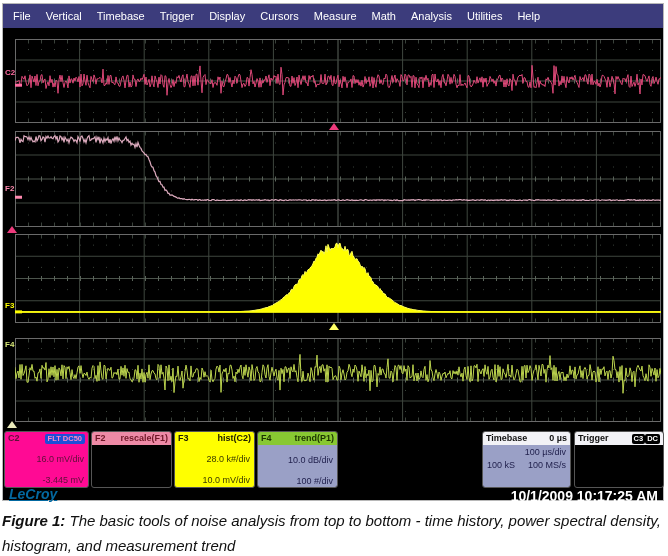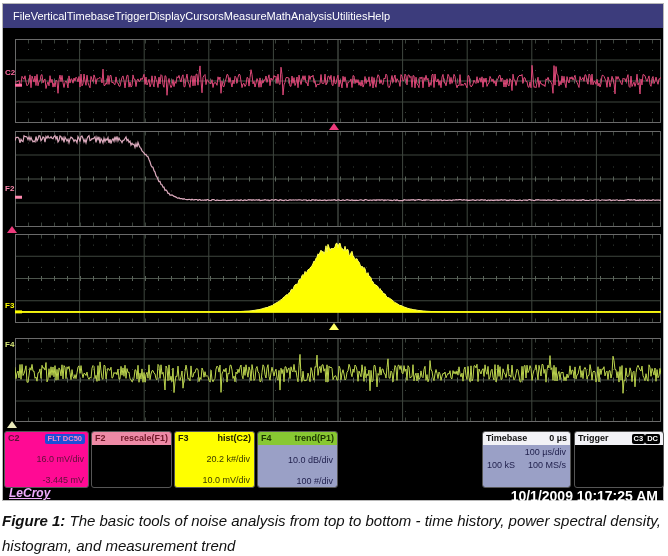--- a/index.html
+++ b/index.html
@@ -2,21 +2,21 @@
 <html><head>
 <meta charset="utf-8">
 <style>
   html,body{margin:0;padding:0;background:#fff;}
   .page{position:relative;width:668px;height:556px;background:#fff;
         font-family:"Liberation Sans",sans-serif;overflow:hidden;}
   .scope{position:absolute;left:2px;top:3px;width:662px;height:498px;
          background:#000;border:1px solid #b8b8b8;box-sizing:border-box;}
   
   .menubar{position:absolute;left:0;top:0;width:100%;height:24px;background:#3c3c7c;
-           display:flex;align-items:center;padding-left:10px;box-sizing:border-box;}
+           display:flex;align-items:center;gap:15px;padding-left:10px;box-sizing:border-box;}
   .menu-item{color:#fff;font-size:11px;cursor:default;white-space:nowrap;}
   
   .display{position:absolute;left:0;top:24px;width:100%;height:403px;}
   .panel{position:absolute;}
   .panel svg{display:block;}
   .trace-label{position:absolute;font-size:8px;font-weight:bold;line-height:8px;z-index:3;}
   .tri{position:absolute;width:0;height:0;border-left:5px solid transparent;
        border-right:5px solid transparent;z-index:3;}
   
   .desc,.info{position:absolute;top:427px;height:57px;border-radius:3px;overflow:hidden;
@@ -33,21 +33,21 @@
   .desc-f4 .d-head{background:#88c832;color:#1c3400;}
   .d-body{background:#9aa0c6;color:#22224e;height:44px;padding-top:1px;}
   .info .i-head{display:flex;justify-content:space-between;align-items:center;height:13px;
                 padding:0 3px;background:#f2f2f6;color:#111;font-weight:bold;}
   .i-body{background:#9aa0c6;color:#22224e;height:44px;padding-top:1px;}
   .i-row{display:flex;justify-content:space-between;padding:0 4px;}
   .i-row.right{justify-content:flex-end;}
   .i-badges{display:flex;gap:0;}
   .i-badge{background:#000;color:#fff;border-radius:2px;padding:0 2px;font-size:7.5px;line-height:10px;}
   
-  .logo{position:absolute;left:6px;top:482px;color:#f0abfc;font-size:12px;
+  .logo{position:absolute;left:6px;top:482px;color:#0369a1;font-size:14px;
         font-weight:bold;font-style:italic;text-decoration:underline;}
   .timestamp{position:absolute;right:5px;top:484px;color:#fff;font-size:14px;font-weight:bold;}
   
   .caption{position:absolute;left:2px;top:508px;width:660px;color:#111;
            font-size:15px;font-style:italic;line-height:25px;}
   .cap-label{font-weight:bold;}
 </style>
 </head>
 <body>
 
@@ -199,21 +199,21 @@
         <span>F2</span>
         <span>rescale(F1)</span>
       </div>
     </div>
 
     <div class="desc desc-f3" style="left:171px;width:81px;">
       <div class="d-head">
         <span>F3</span>
         <span>hist(C2)</span>
       </div>
-      <div class="d-line">20.2 k#/div</div>
+      <div class="d-line">28.0 k#/div</div>
       <div class="d-line">10.0 mV/div</div>
       <div class="d-line">11.0945 M#</div>
     </div>
 
     <div class="desc desc-f4" style="left:254px;width:81px;">
       <div class="d-head">
         <span>F4</span>
         <span>trend(P1)</span>
       </div>
       <div class="d-body">

